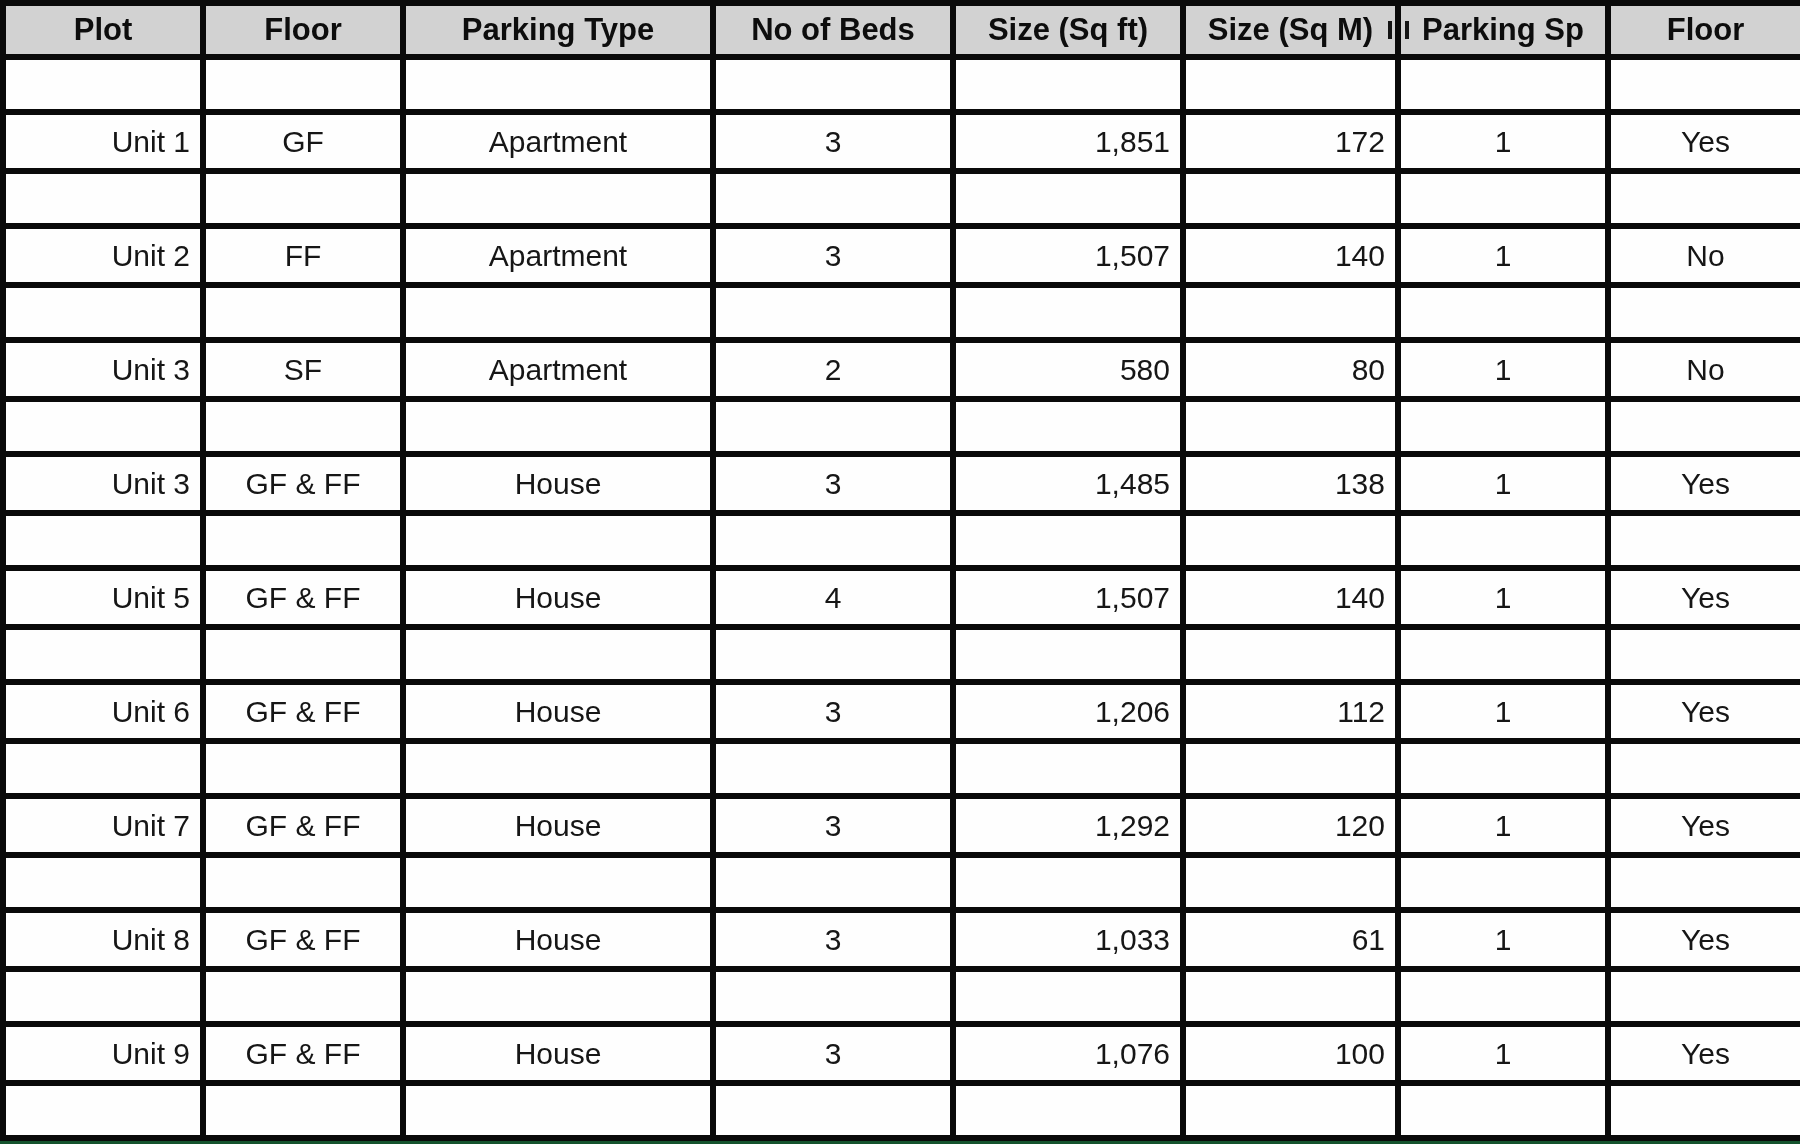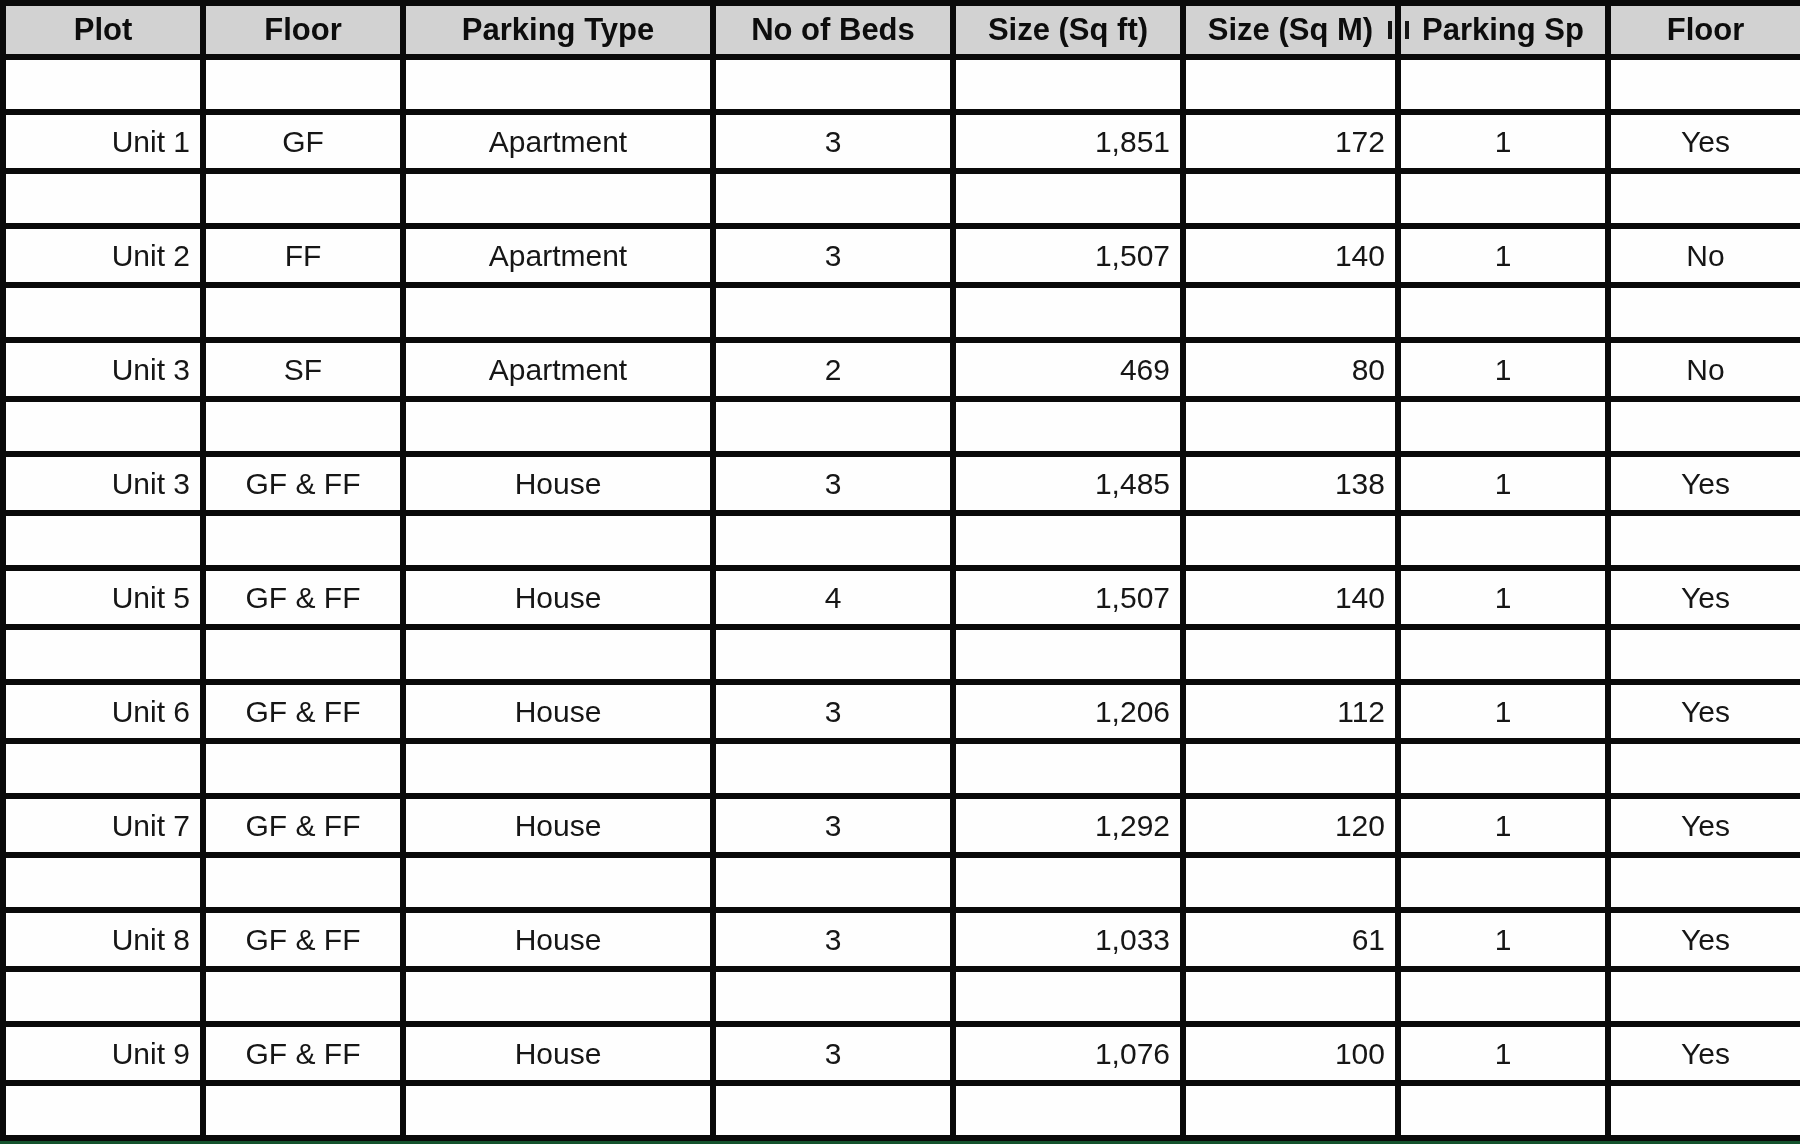--- a/index.html
+++ b/index.html
@@ -144,21 +144,21 @@
           <td class="align-right"></td>
           <td class="align-right"></td>
           <td class="align-center"></td>
           <td class="align-center"></td>
         </tr>
         <tr class="row-data">
           <td class="align-left">Unit 3</td>
           <td class="align-center">SF</td>
           <td class="align-center">Apartment</td>
           <td class="align-center">2</td>
-          <td class="align-right">469</td>
+          <td class="align-right">580</td>
           <td class="align-right">80</td>
           <td class="align-center">1</td>
           <td class="align-center">No</td>
         </tr>
         <tr class="row-empty">
           <td class="align-left"></td>
           <td class="align-center"></td>
           <td class="align-center"></td>
           <td class="align-center"></td>
           <td class="align-right"></td>

